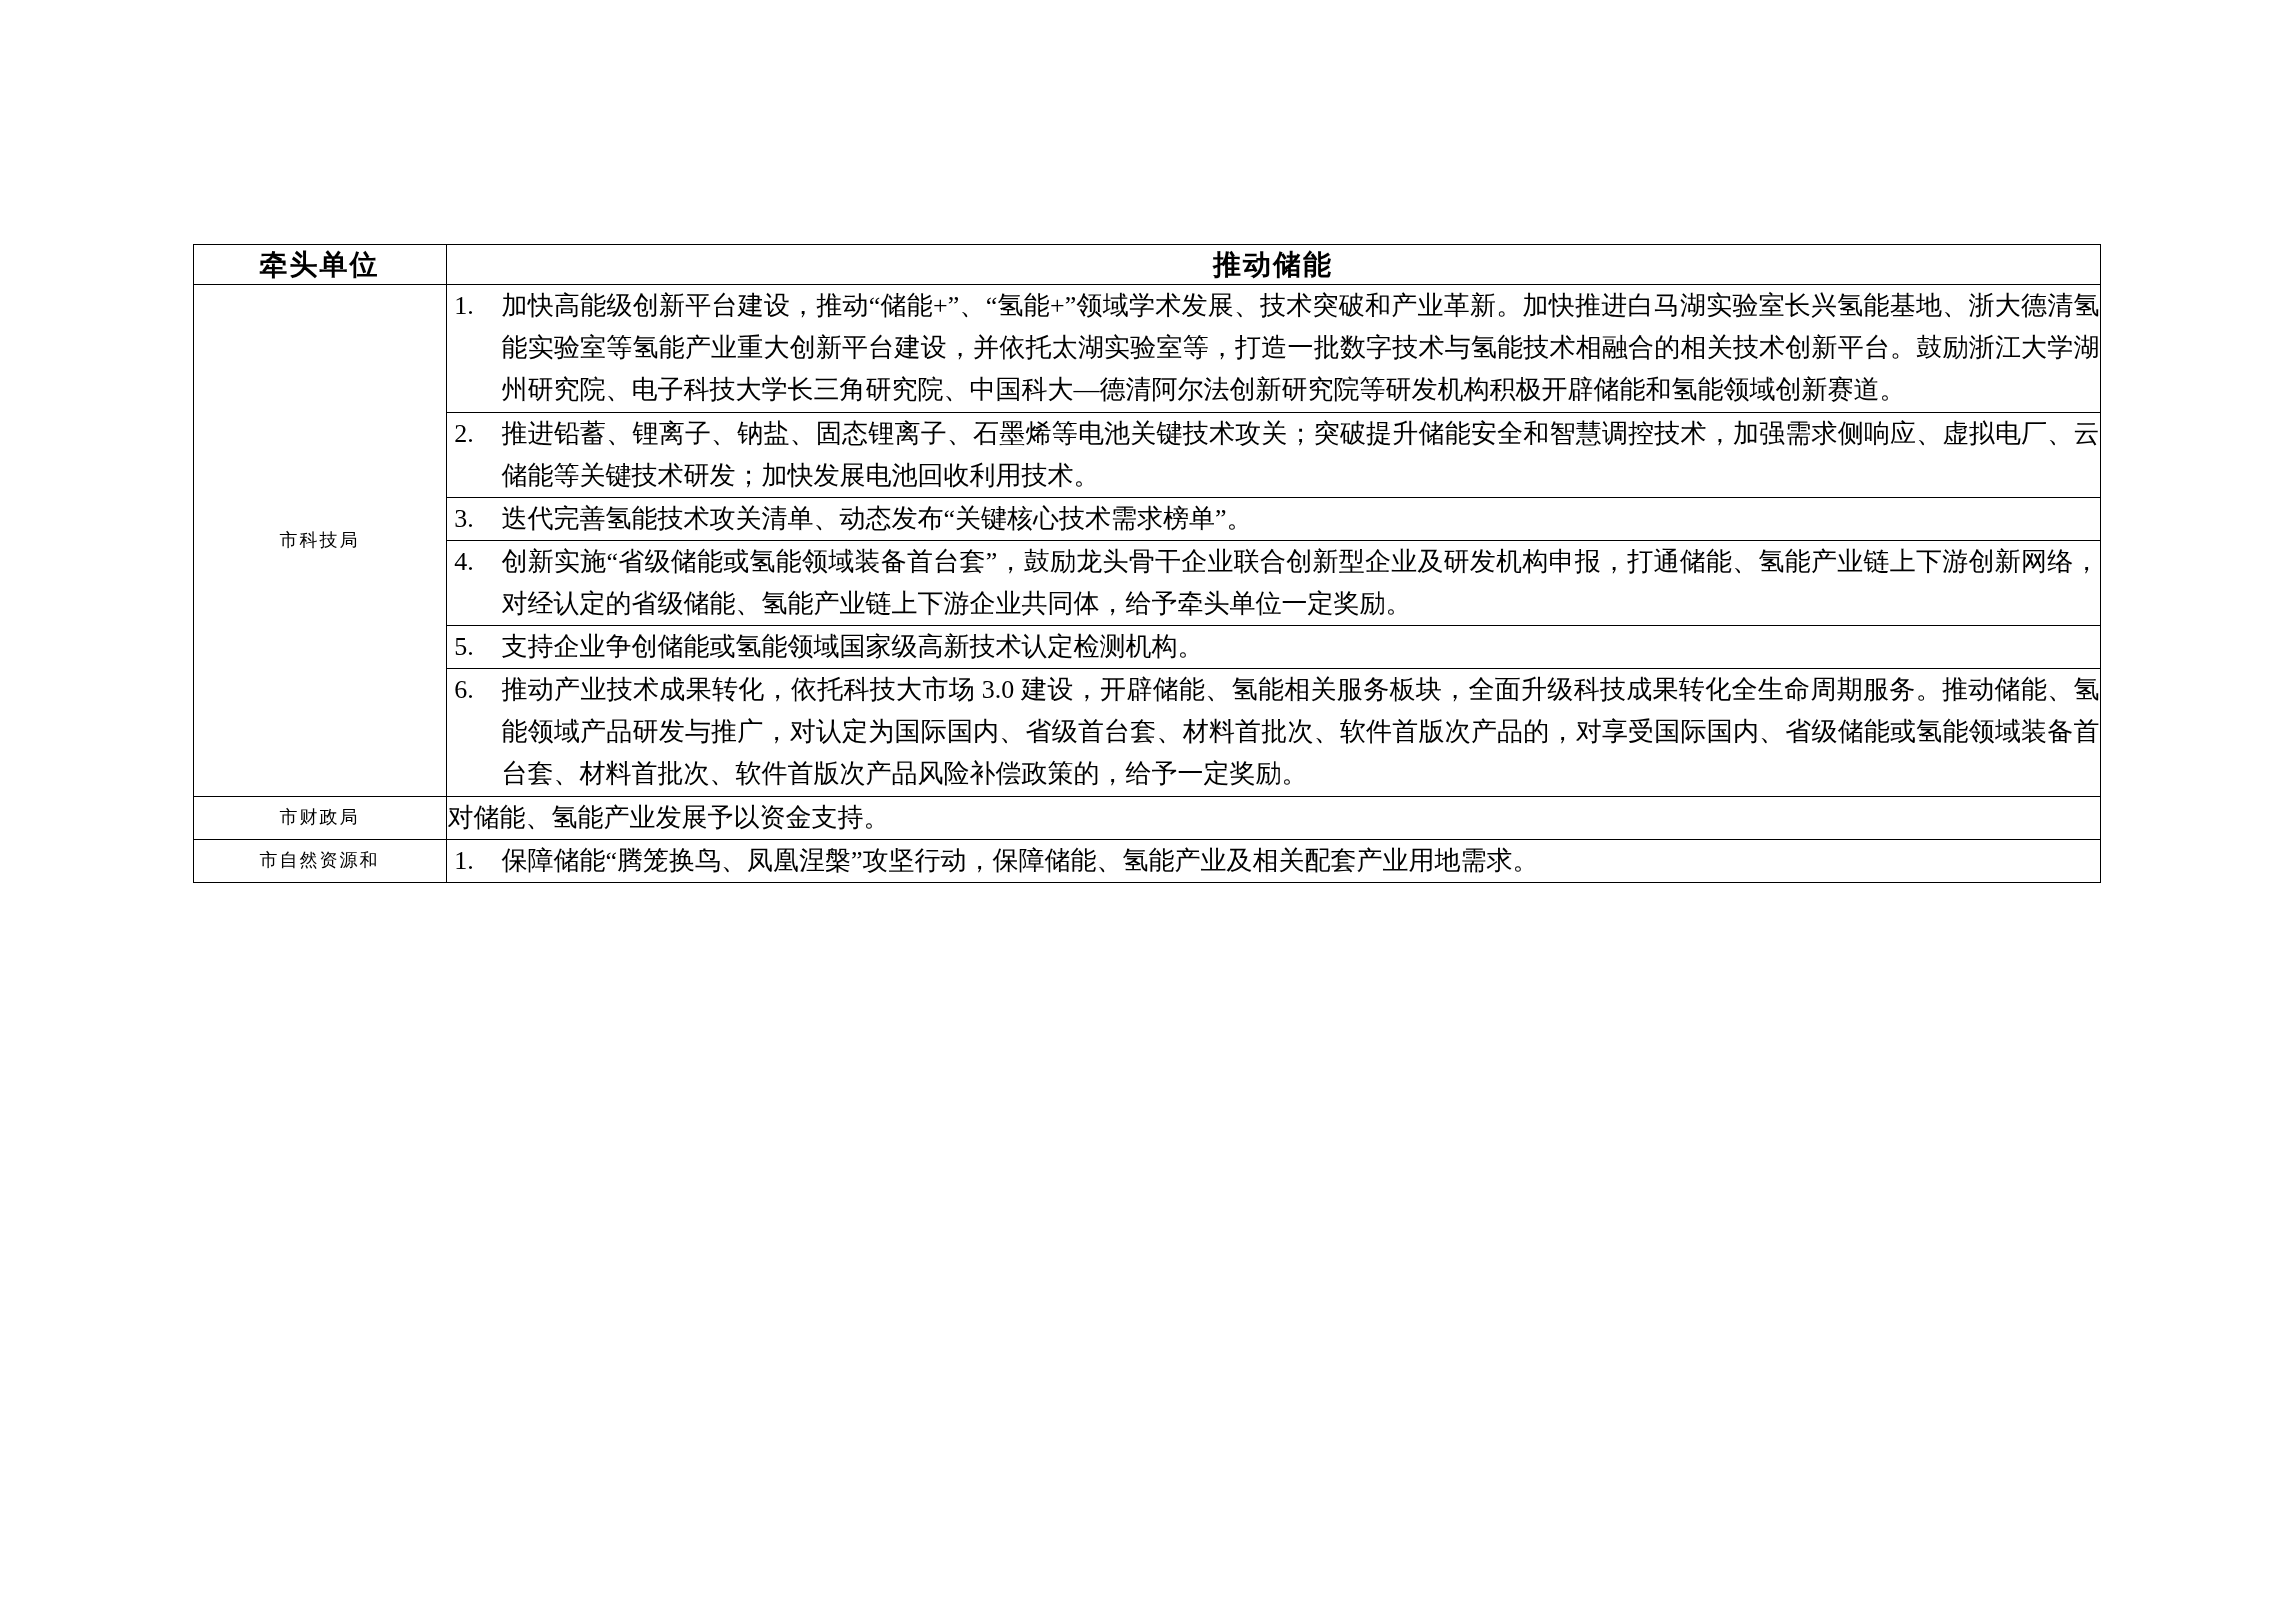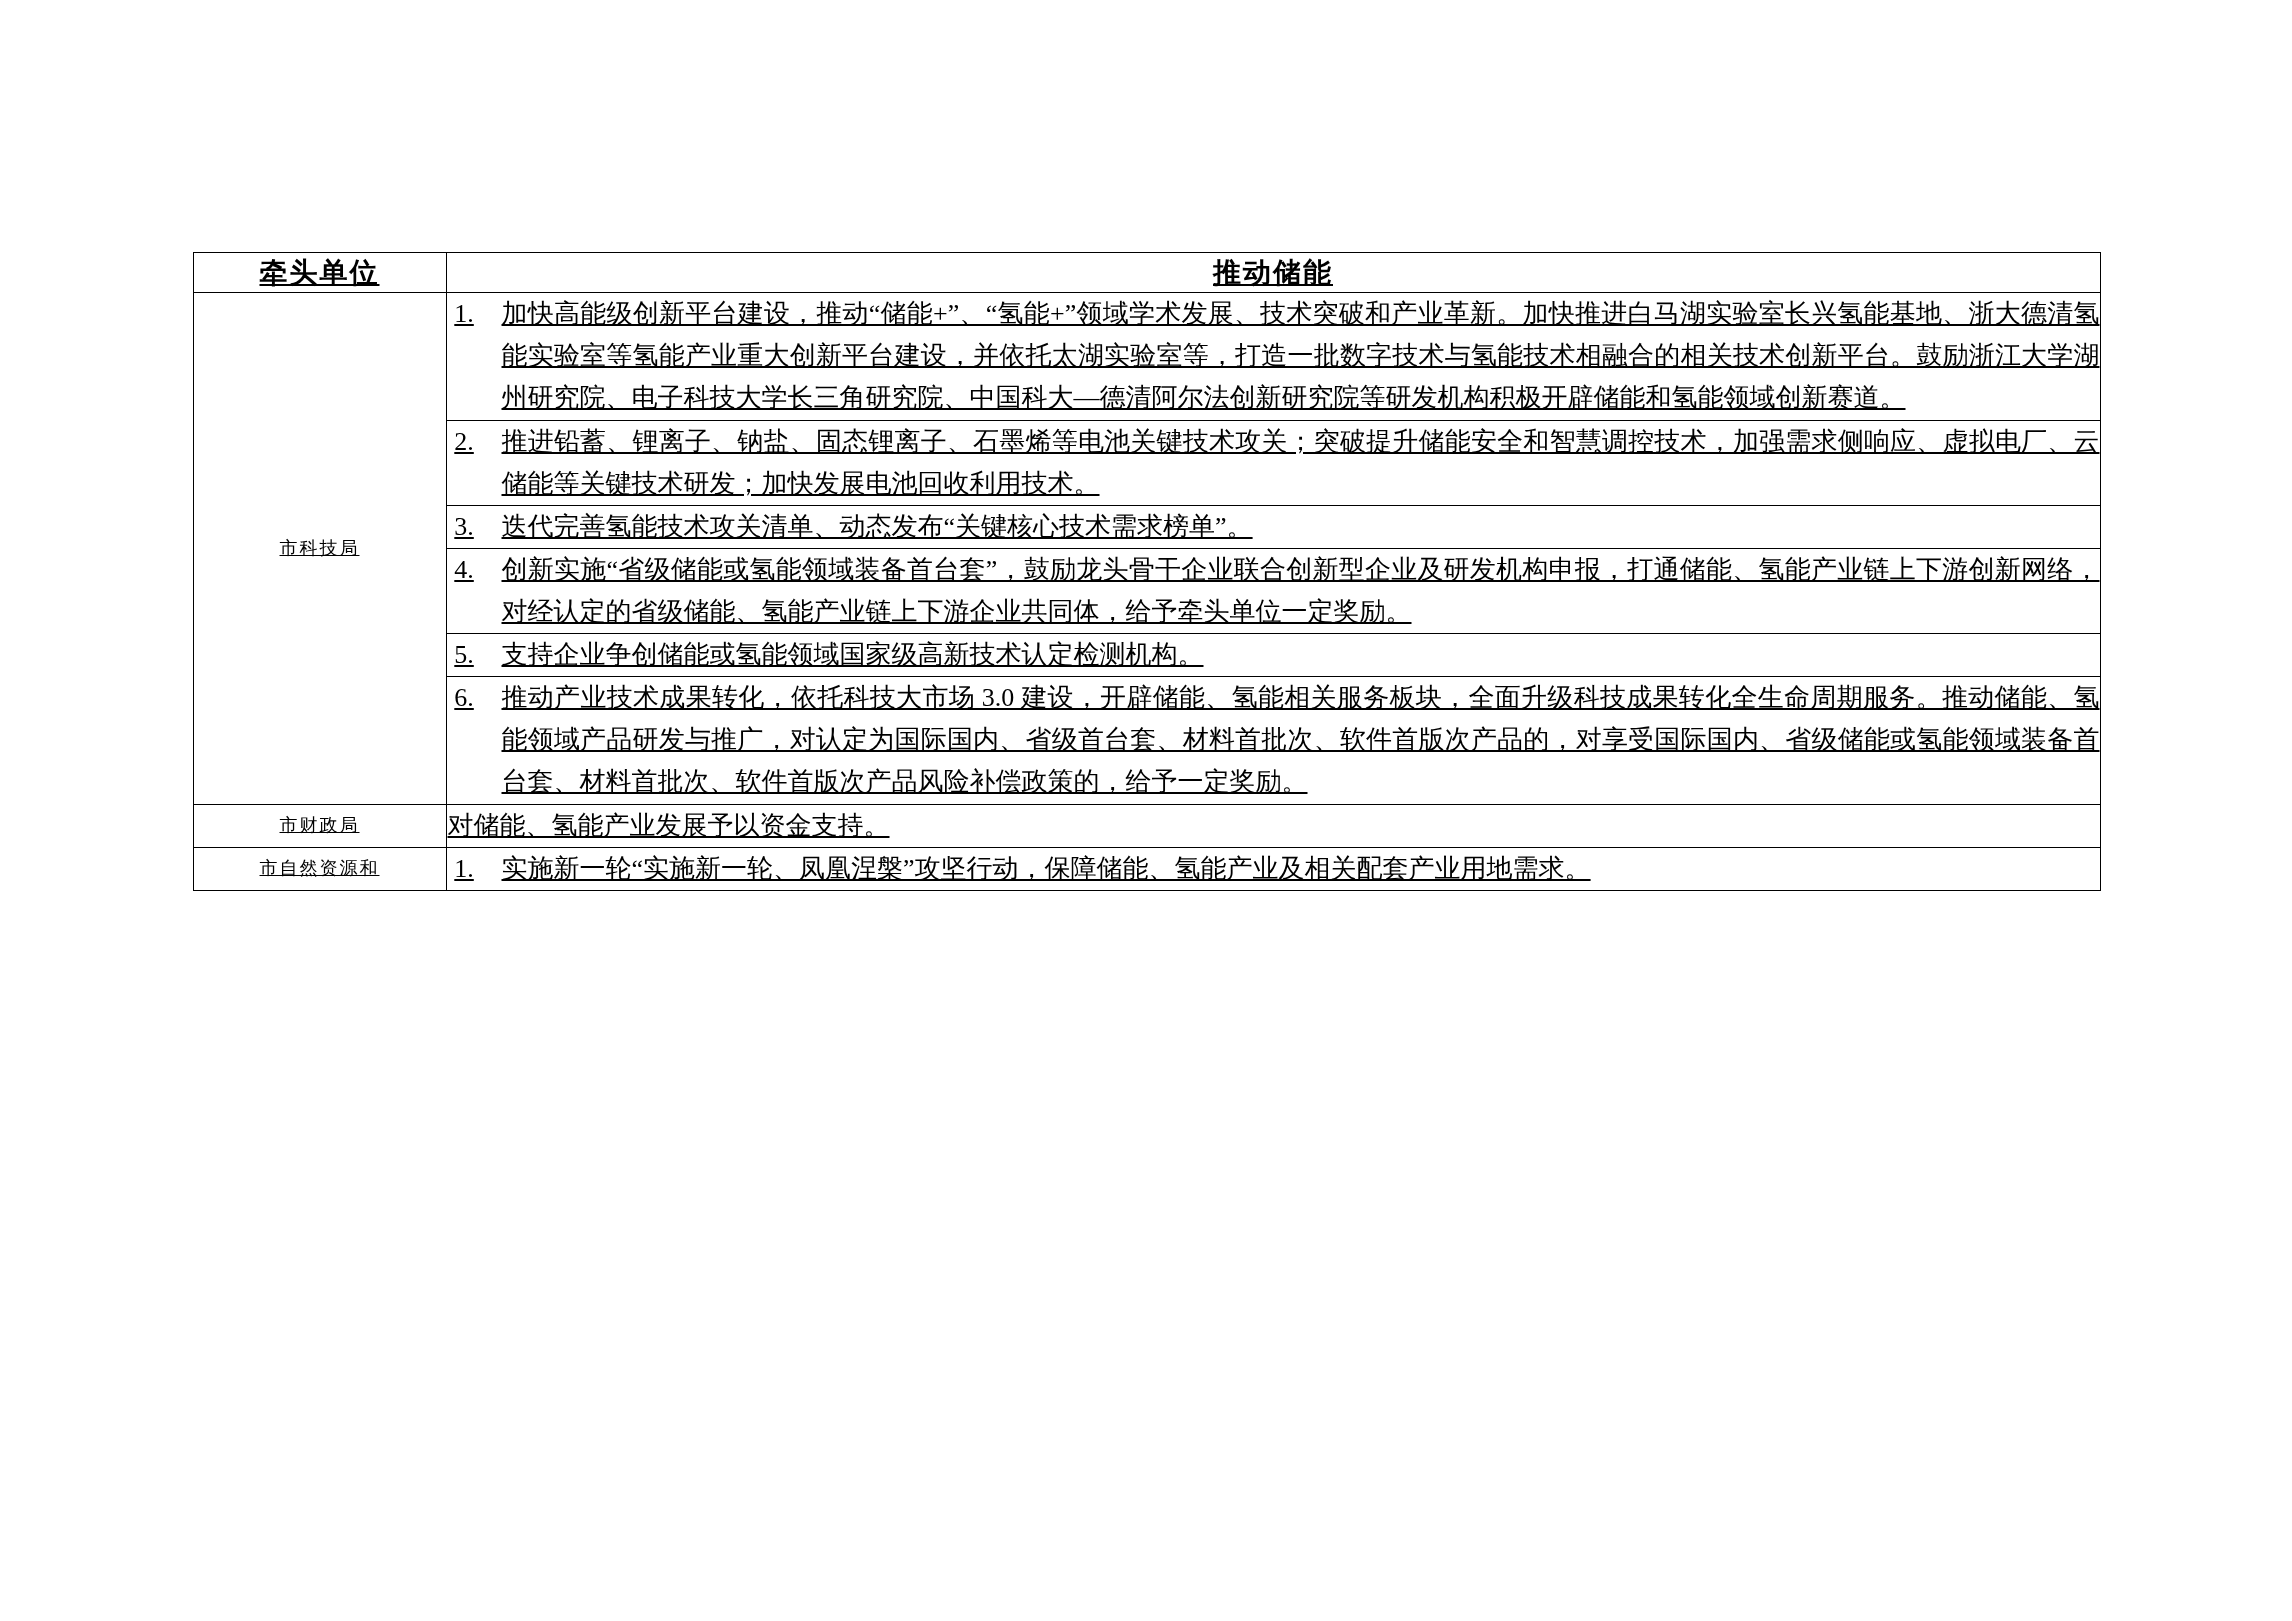--- a/index.html
+++ b/index.html
@@ -14,25 +14,24 @@
     color: #000000;
   }
   .page {
     position: relative;
     width: 2293px;
     height: 1621px;
     box-sizing: border-box;
     padding: 240px 0 0 0;
   }
   .doc-table {
-    margin: 12px auto;
+    margin: 4px auto;
     border-collapse: collapse;
     table-layout: fixed;
     width: 1907px;
-    text-decoration: underline;
   }
   .doc-table td, .doc-table th {
     border: 1.5px solid #000000;
     vertical-align: middle;
     padding: 0;
   }
   col.c-unit { width: 253px; }
   col.c-task { width: 1654px; }
 
   .hdr-cell {
@@ -151,20 +150,20 @@
         <td class="task-cell">
           <div class="plain-text">对储能、氢能产业发展予以资金支持。</div>
         </td>
       </tr>
 
       <tr>
         <td class="unit-cell">市自然资源和</td>
         <td class="task-cell">
           <div class="task-item">
             <span class="task-num">1.</span>
-            <span class="task-text">实施新一轮“实施新一轮、凤凰涅槃”攻坚行动，保障储能、氢能产业及相关配套产业用地需求。</span>
+            <span class="task-text">保障储能“腾笼换鸟、凤凰涅槃”攻坚行动，保障储能、氢能产业及相关配套产业用地需求。</span>
           </div>
         </td>
       </tr>
     </tbody>
   </table>
 </div>
 
 
 </body></html>

